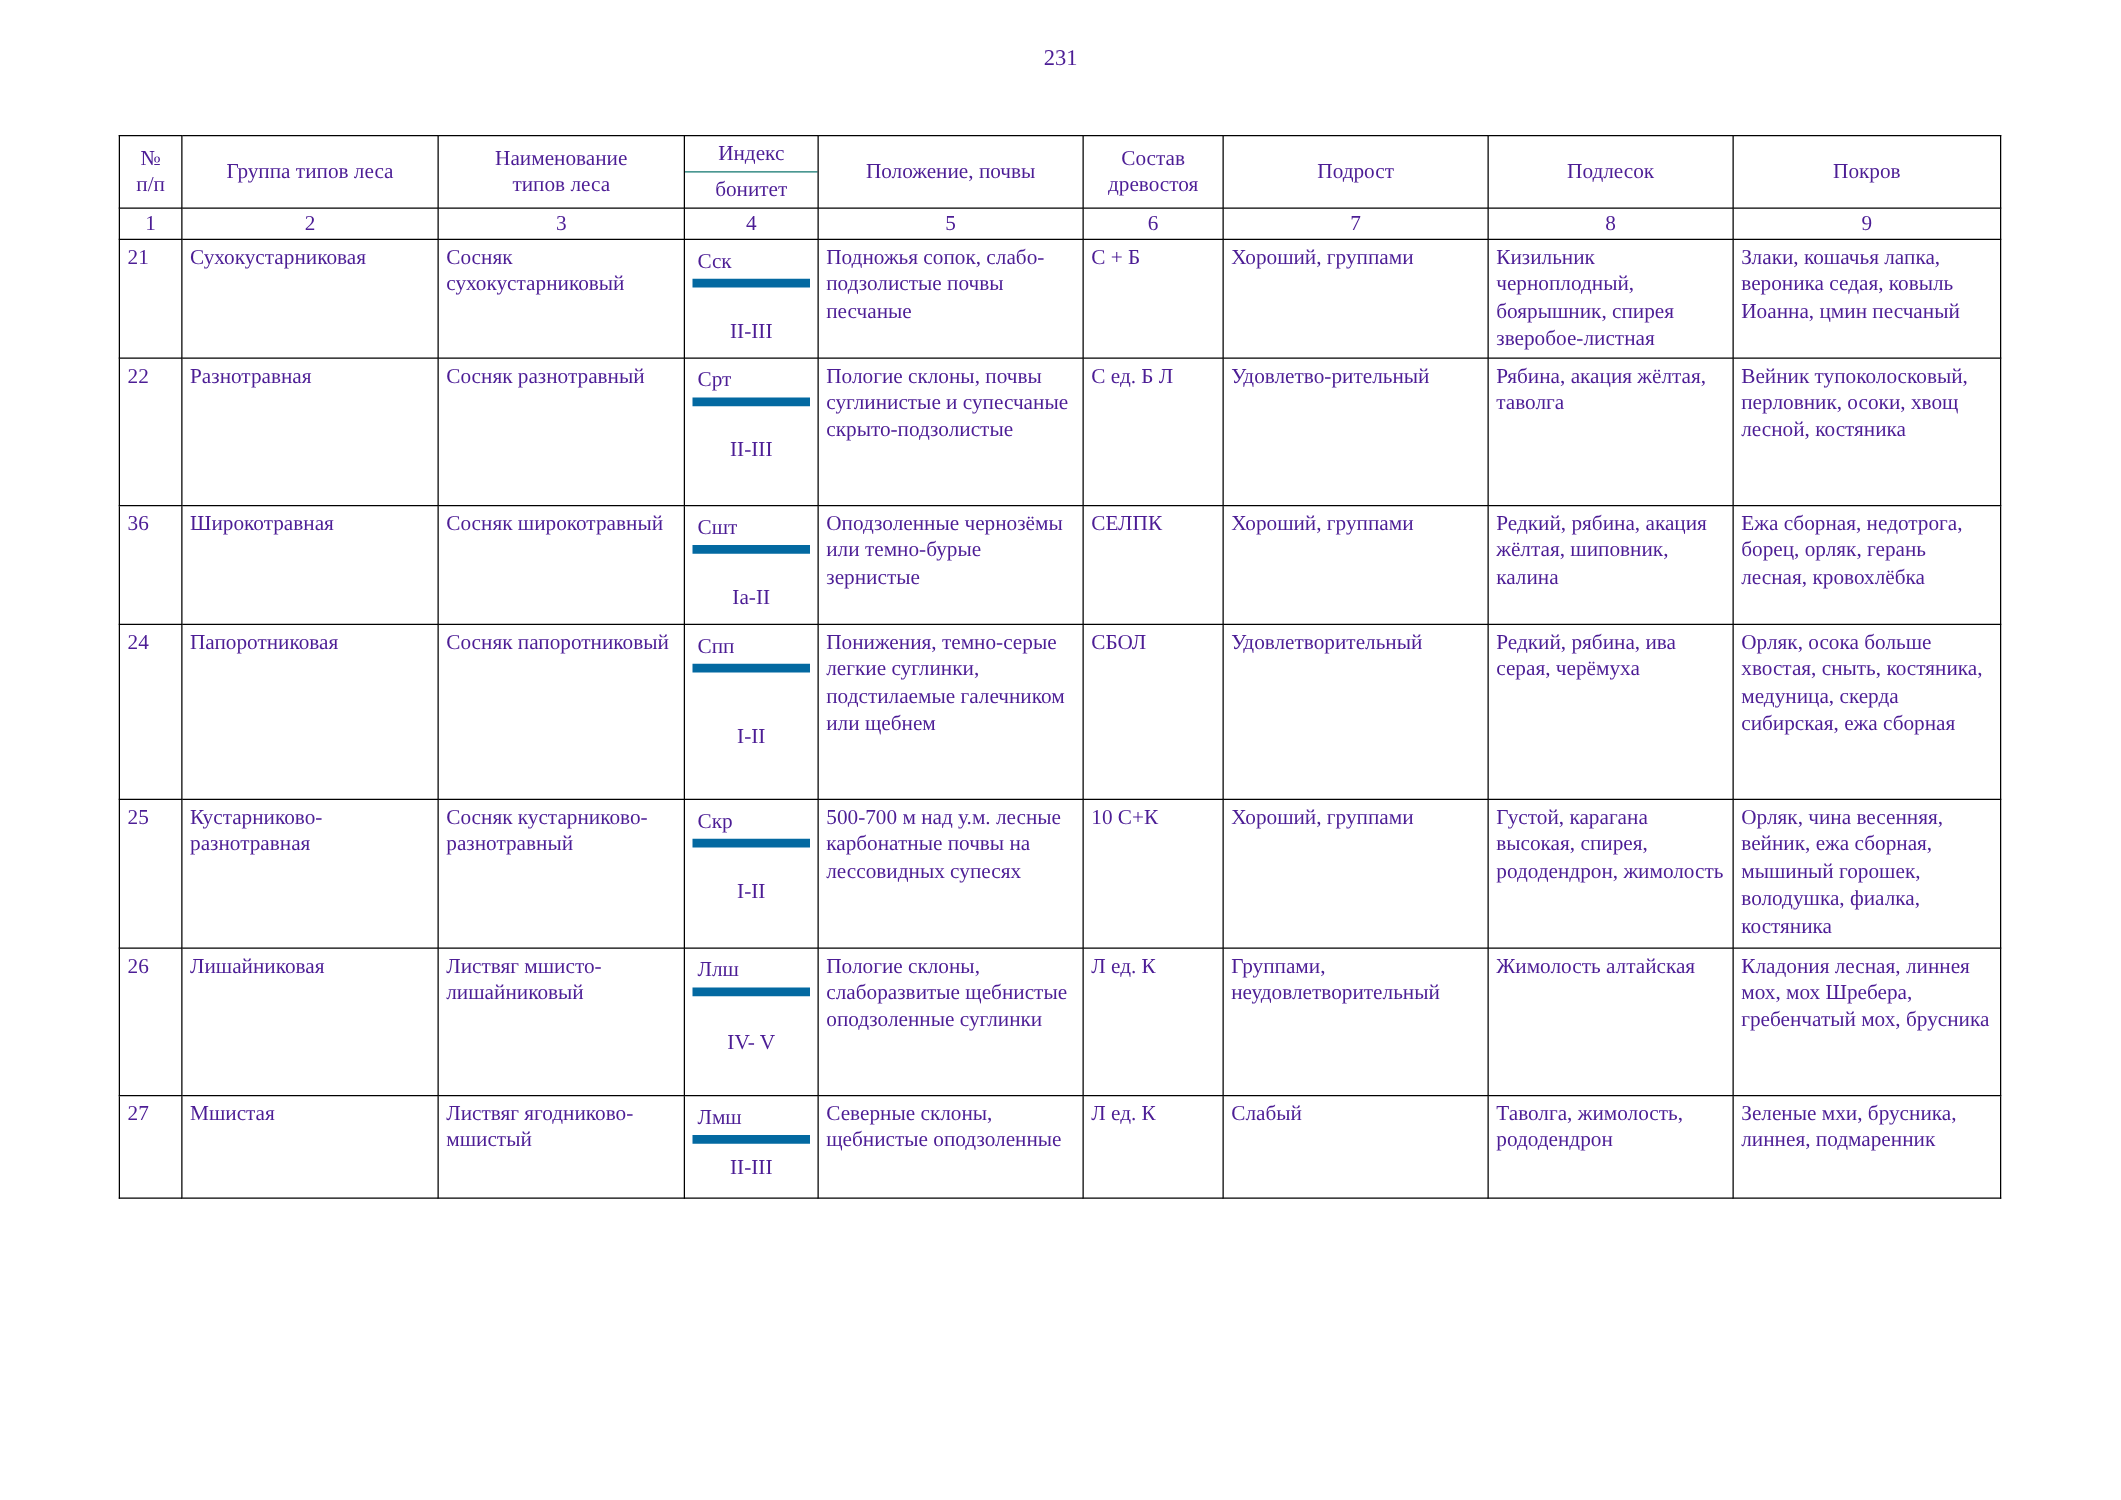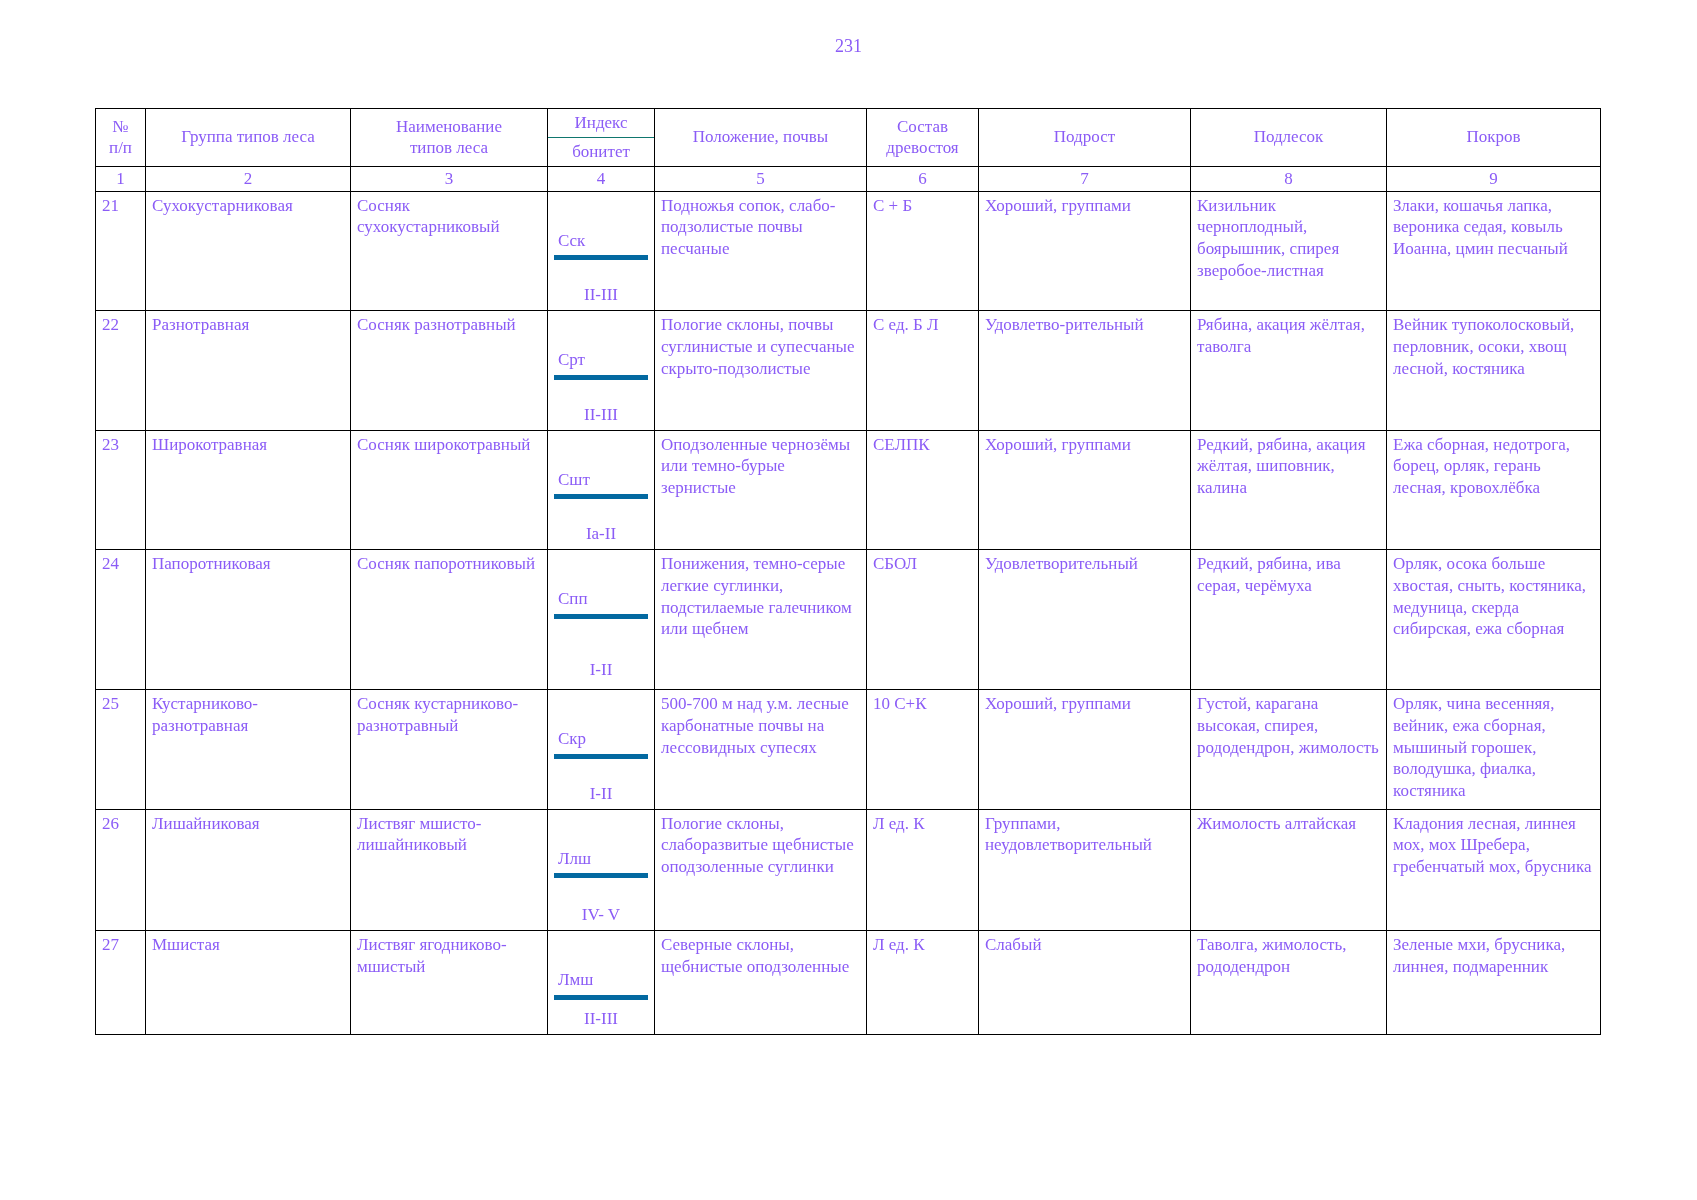--- a/index.html
+++ b/index.html
@@ -2,21 +2,21 @@
 <html><head>
 <meta charset="utf-8">
 <style>
   * { box-sizing: border-box; margin: 0; padding: 0; }
   html, body { background: #ffffff; }
   .page {
     position: relative;
     width: 1697px;
     height: 1200px;
     background: #ffffff;
-    color: #8b5cf6;
+    color: #4c1d95;
     font-family: "Liberation Serif", "DejaVu Serif", serif;
     font-size: 17px;
     overflow: hidden;
   }
   .page-number {
     position: absolute;
     top: 36px;
     left: 0;
     width: 100%;
     text-align: center;
@@ -50,21 +50,21 @@
   tr.nums td {
     text-align: center;
     vertical-align: middle;
     padding: 1px 4px;
   }
   td.numcell, td.midcell {
     text-align: center;
     vertical-align: middle;
   }
   td.idxcell { padding: 0; text-align: center; vertical-align: top; }
-  .idx-name { border-bottom: 5px solid #0369a1; padding: 3px 4px 4px 4px; margin-top: 32px; }
+  .idx-name { border-bottom: 7px solid #0369a1; padding: 3px 4px 4px 4px; }
   .idx-val { margin-top: 24px; padding: 0 4px; text-align: center; }
 </style>
 </head>
 <body>
 
 <div class="page">
 
   <div class="page-number">231</div>
 
   <table class="doc">
@@ -142,21 +142,21 @@
         <div class="idx-val">II-III</div>
       </td>
       <td>Пологие склоны, почвы суглинистые и супесчаные скрыто-подзолистые</td>
       <td class="midcell">С ед. Б Л</td>
       <td>Удовлетво-рительный</td>
       <td>Рябина, акация жёлтая, таволга</td>
       <td>Вейник тупоколосковый, перловник, осоки, хвощ лесной, костяника</td>
     </tr>
 
     <tr style="height:95px">
-      <td class="numcell">23</td>
+      <td class="numcell">36</td>
       <td>Широкотравная</td>
       <td>Сосняк широкотравный</td>
       <td class="idxcell">
         <div class="idx-name">Сшт</div>
         <div class="idx-val">Ia-II</div>
       </td>
       <td>Оподзоленные чернозёмы или темно-бурые зернистые</td>
       <td class="midcell">СЕЛПК</td>
       <td>Хороший, группами</td>
       <td>Редкий, рябина, акация жёлтая, шиповник, калина</td>

